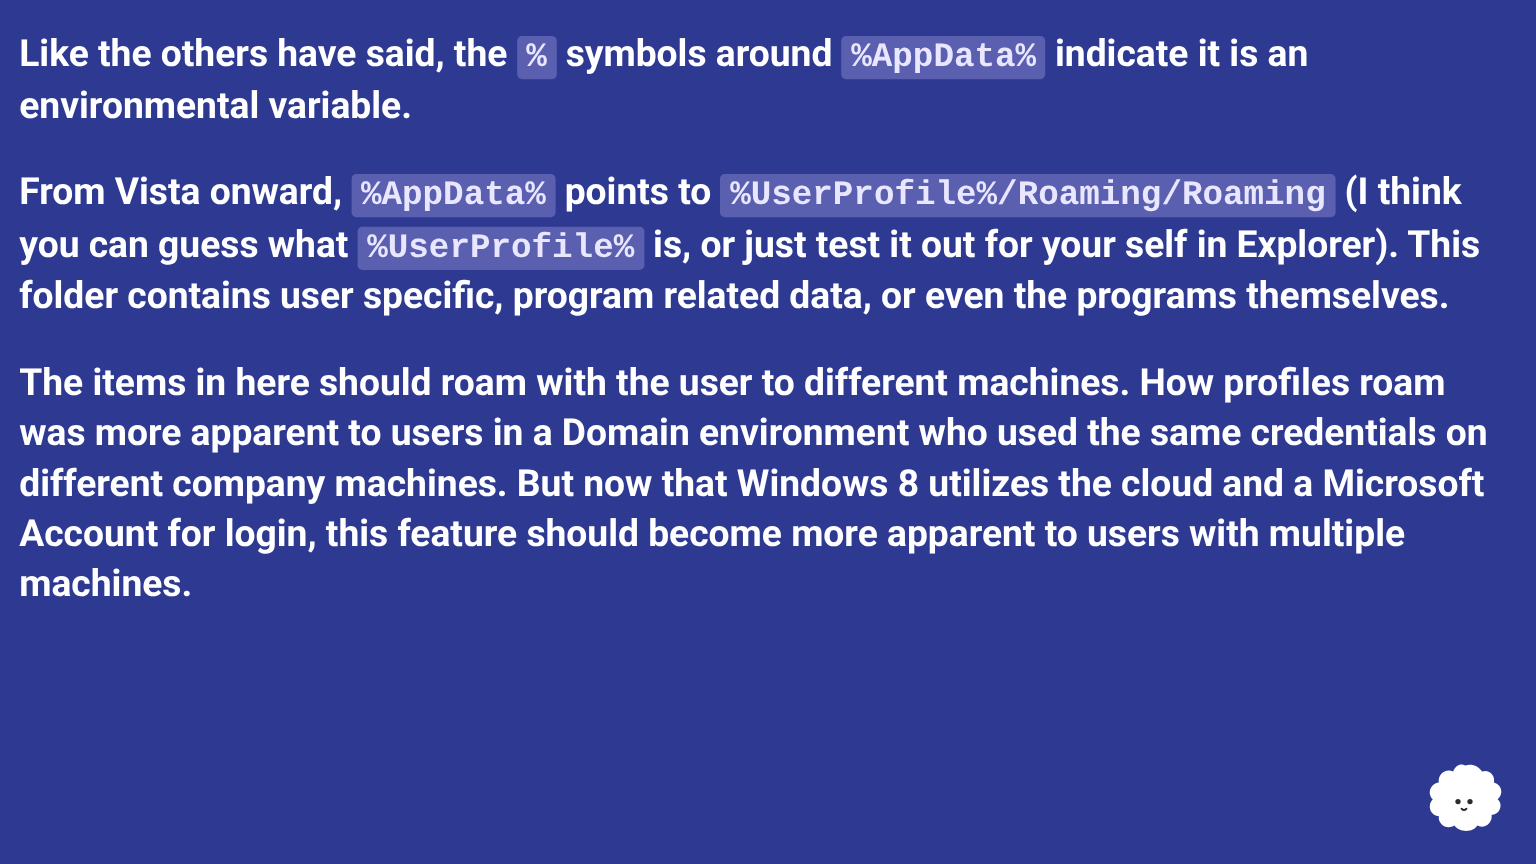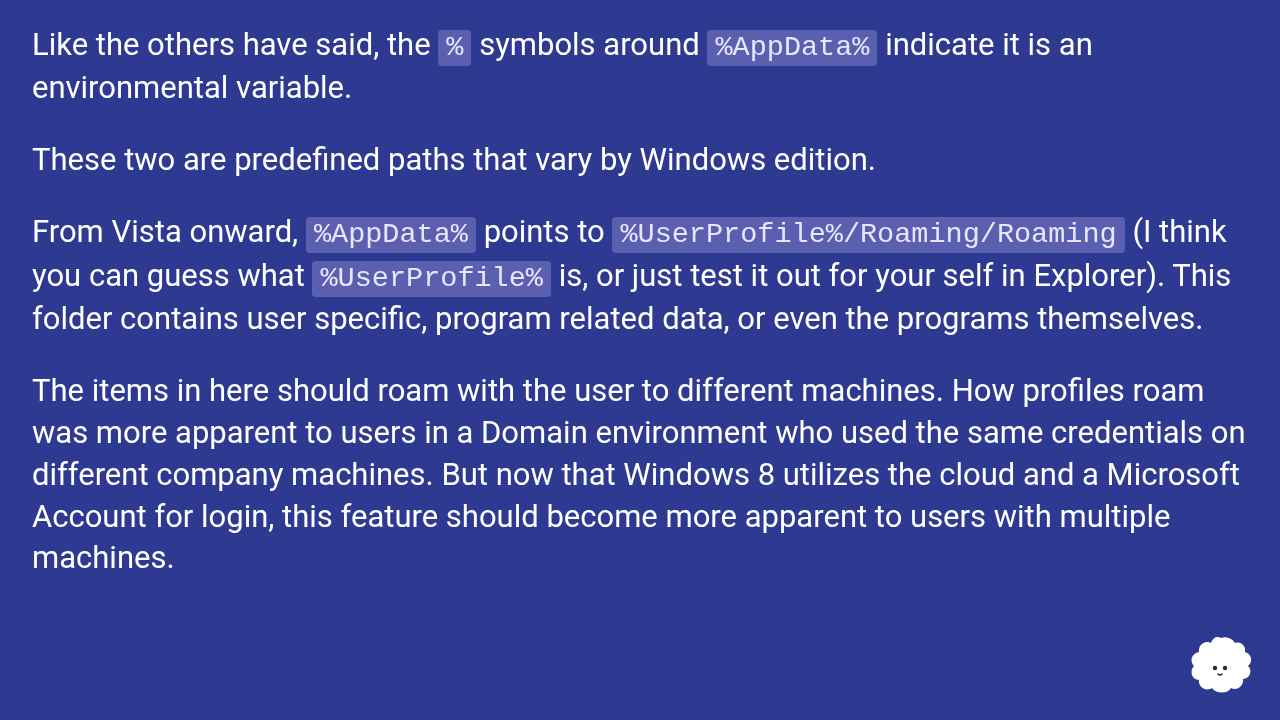--- a/index.html
+++ b/index.html
@@ -8,21 +8,22 @@
     width: 1280px;
     height: 720px;
     background: #2e3a91;
     color: #ffffff;
     font-family: -apple-system, BlinkMacSystemFont, "Segoe UI", Roboto, "Helvetica Neue", Arial, sans-serif;
     font-size: 31px;
     line-height: 1.35;
     overflow: hidden;
   }
   .content {
-    padding: 24px 24px 0 32px;
+    padding: 24px 24px 0 16px;
+    font-weight: bold;
   }
   p {
     margin: 0 0 30px 0;
   }
   code {
     font-family: ui-monospace, "SFMono-Regular", Menlo, Consolas, "Liberation Mono", monospace;
     background: #5a5fb0;
     color: #e9e7ff;
     padding: 1px 8px 2px 8px;
     border-radius: 4px;
@@ -40,21 +41,20 @@
 </style>
 </head>
 <body>
 
 <div class="content">
 
   <p>
     <span>Like the others have said, the </span><code>%</code><span> symbols around </span><code>%AppData%</code><span> indicate it is an environmental variable.</span>
   </p>
 
-  <p>These two are predefined paths that vary by Windows edition.</p>
 
   <p>
     <span>From Vista onward, </span><code>%AppData%</code><span> points to </span><code>%UserProfile%/Roaming/Roaming</code><span> (I think you can guess what </span><code>%UserProfile%</code><span> is, or just test it out for your self in Explorer). This folder contains user specific, program related data, or even the programs themselves.</span>
   </p>
 
   <p>The items in here should roam with the user to different machines. How profiles roam was more apparent to users in a Domain environment who used the same credentials on different company machines. But now that Windows 8 utilizes the cloud and a Microsoft Account for login, this feature should become more apparent to users with multiple machines.</p>
 
 </div>
 
 <div class="mascot">

